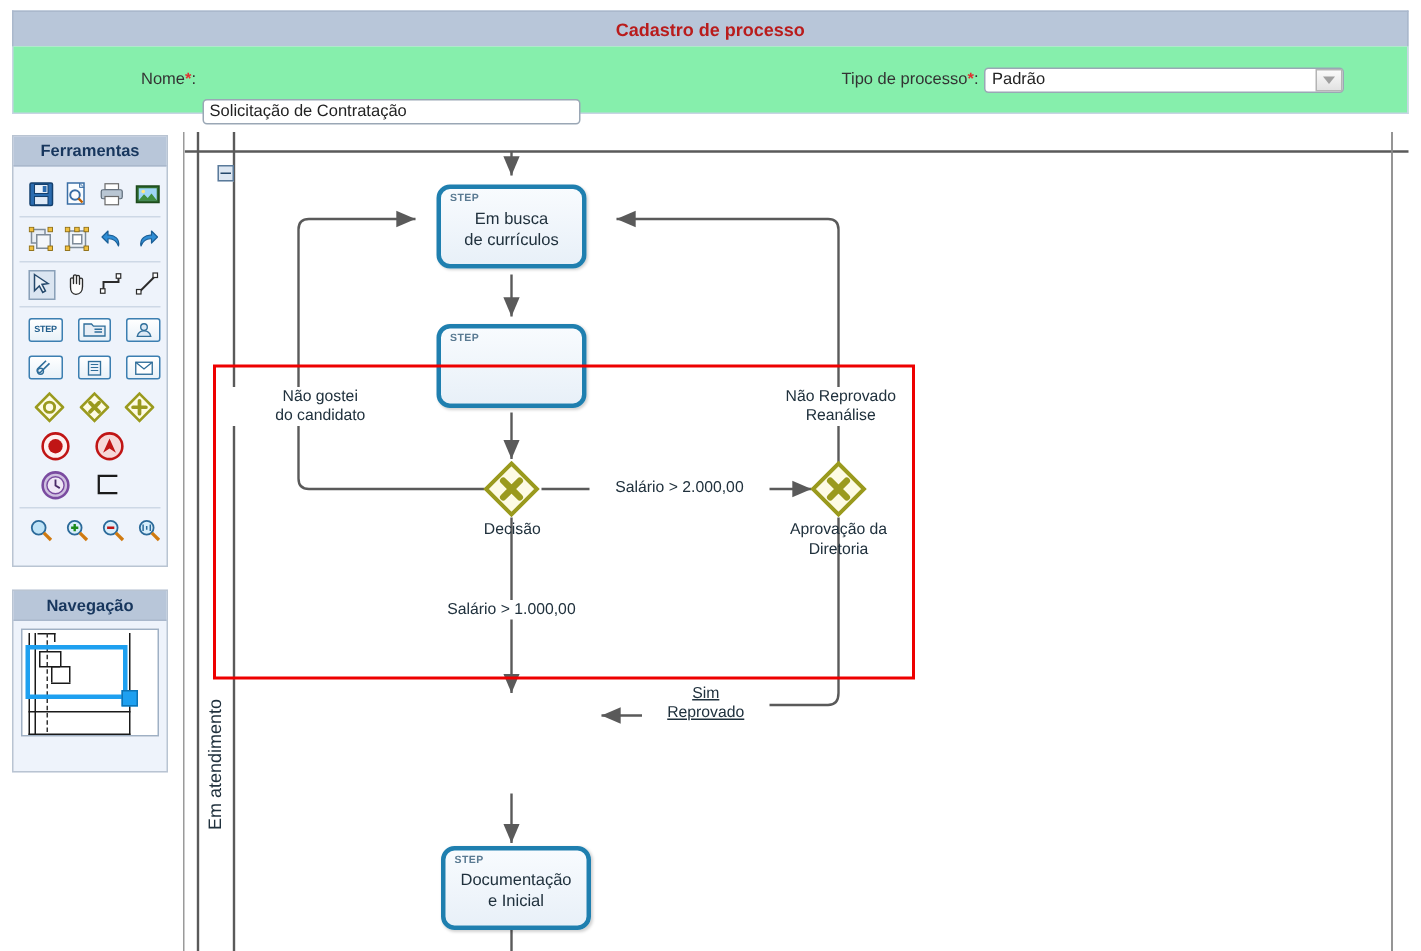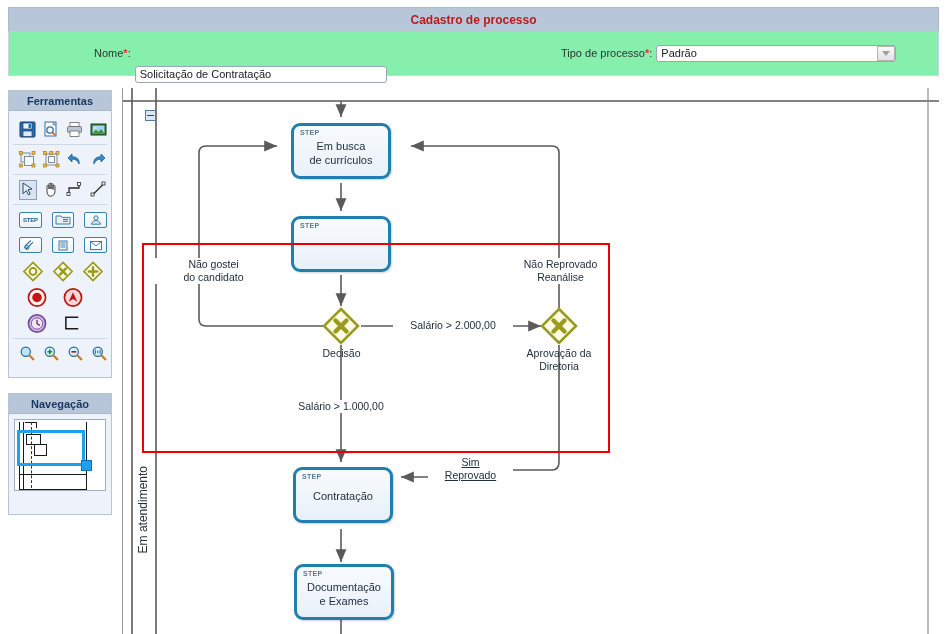--- a/index.html
+++ b/index.html
@@ -488,32 +488,26 @@
       <span class="node-label">
         <span>Em busca</span><br>
         <span>de currículos</span>
       </span>
     </div>
 
     <div class="node" style="left:168px; top:128px;">
       <span class="step-tag">STEP</span>
     </div>
 
-    <div class="node" style="left:170px; top:379px;">
-      <span class="step-tag">STEP</span>
-      <span class="node-label" style="top:19px;">
-        <span>Contratação</span>
-      </span>
-    </div>
 
     <div class="node" style="left:171px; top:476px;">
       <span class="step-tag">STEP</span>
       <span class="node-label">
         <span>Documentação</span><br>
-        <span>e Exames</span>
+        <span>e Inicial</span>
       </span>
     </div>
 
     <div class="gateway" style="left:199px; top:219px;">
       <svg width="38" height="38" viewBox="0 0 38 38">
           <polygon points="19,2 36,19 19,36 2,19" fill="#fdfbe4" stroke="#9a9a1e" stroke-width="2.6"></polygon>
           <path d="M13.5,13.5 L24.5,24.5 M24.5,13.5 L13.5,24.5" stroke="#9a9a1e" stroke-width="4.4" stroke-linecap="round"></path>
         </svg>
     </div>
     <div class="gw-label" style="left:171px; top:259px; width:95px;">

